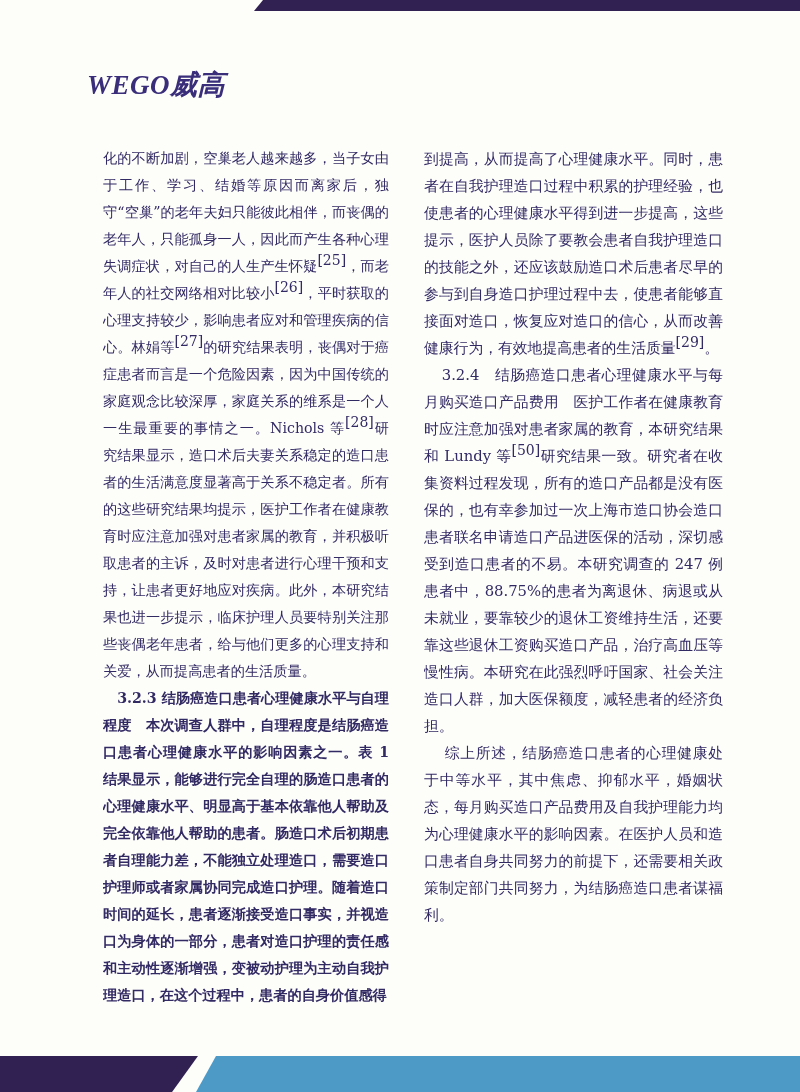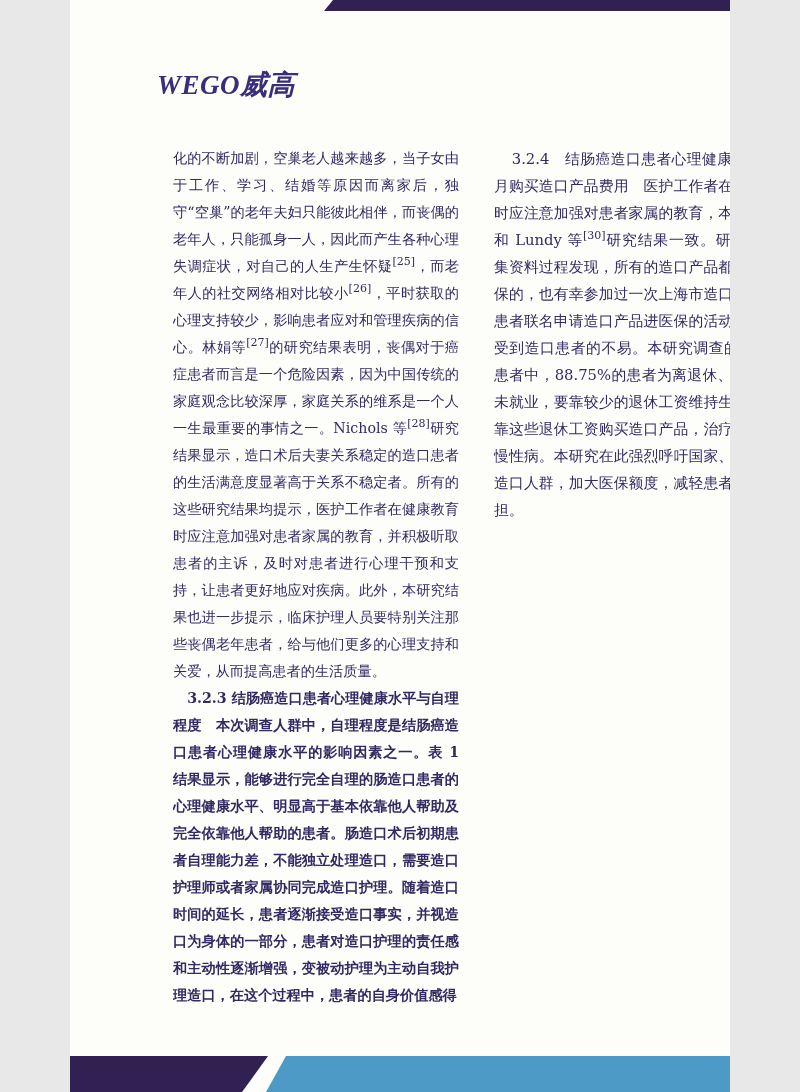--- a/index.html
+++ b/index.html
@@ -1,18 +1,18 @@
 <!DOCTYPE html>
 <html style="--page-bg: #fdfdfa; --logo-color: #3a2d79; --accent-dark: #312153; --accent-blue: #4e9ac7; --text-color: #322a63;"><head>
 <meta charset="utf-8">
 <style>
   html,body { margin:0; padding:0; }
   body { background:#e8e8e8; font-family:"DejaVu Serif","Liberation Serif",serif; }
   .page {
-    position:relative; width:660px; height:1092px; margin:0 auto;
+    position:relative; width:800px; height:1092px; margin:0 auto;
     background:var(--page-bg,#fdfdfa); overflow:hidden;
   }
   
   .header-bar {
     position:absolute; top:0; left:254px; right:0; height:11px;
     background:var(--accent-dark,#2e2657);
     clip-path:polygon(9px 0, 100% 0, 100% 100%, 0 100%);
   }
   
   .logo {
@@ -25,21 +25,21 @@
   
   .column {
     position:absolute; top:145px; height:885px; overflow:hidden;
     color:var(--text-color,#322a63);
     text-align:justify;
   }
   .column-left  { left:103px; width:286px; font-size:14.2px; }
   .column-right { left:424px; width:299px; font-size:14.8px; }
   .para { margin:0; line-height:27px; }
   .para sup {
-    font-size:11px; line-height:0; vertical-align:super;
+    font-size:14px; line-height:0; vertical-align:super;
   }
   
   .footer-dark {
     position:absolute; bottom:0; left:0; width:198px; height:36px;
     background:var(--accent-dark,#312153);
     clip-path:polygon(0 0, 100% 0, 86.9% 100%, 0 100%);
   }
   .footer-blue {
     position:absolute; bottom:0; left:196px; right:0; height:36px;
     background:var(--accent-blue,#4e9ac7);
@@ -54,19 +54,21 @@
   <div class="header-bar"></div>
 
   <div class="logo">WEGO威高</div>
 
   <div class="column column-left">
       <p class="para" style="text-indent: 0em;"><span>化的不断加剧，空巢老人越来越多，当子女由于工作、学习、结婚等原因而离家后，独守“空巢”的老年夫妇只能彼此相伴，而丧偶的老年人，只能孤身一人，因此而产生各种心理失调症状，对自己的人生产生怀疑</span><sup>[25]</sup><span>，而老年人的社交网络相对比较小</span><sup>[26]</sup><span>，平时获取的心理支持较少，影响患者应对和管理疾病的信心。林娟等</span><sup>[27]</sup><span>的研究结果表明，丧偶对于癌症患者而言是一个危险因素，因为中国传统的家庭观念比较深厚，家庭关系的维系是一个人一生最重要的事情之一。Nichols 等</span><sup>[28]</sup><span>研究结果显示，造口术后夫妻关系稳定的造口患者的生活满意度显著高于关系不稳定者。所有的这些研究结果均提示，医护工作者在健康教育时应注意加强对患者家属的教育，并积极听取患者的主诉，及时对患者进行心理干预和支持，让患者更好地应对疾病。此外，本研究结果也进一步提示，临床护理人员要特别关注那些丧偶老年患者，给与他们更多的心理支持和关爱，从而提高患者的生活质量。</span></p>
       <p class="para" style="text-indent: 1em; font-weight: bold;"><span>3.2.3 结肠癌造口患者心理健康水平与自理程度　本次调查人群中，自理程度是结肠癌造口患者心理健康水平的影响因素之一。表 1 结果显示，能够进行完全自理的肠造口患者的心理健康水平、明显高于基本依靠他人帮助及完全依靠他人帮助的患者。肠造口术后初期患者自理能力差，不能独立处理造口，需要造口护理师或者家属协同完成造口护理。随着造口时间的延长，患者逐渐接受造口事实，并视造口为身体的一部分，患者对造口护理的责任感和主动性逐渐增强，变被动护理为主动自我护理造口，在这个过程中，患者的自身价值感得</span></p>
     </div>
 
   <div class="column column-right">
-      <p class="para" style="text-indent: 1.2em;"><span>3.2.4　结肠癌造口患者心理健康水平与每月购买造口产品费用　医护工作者在健康教育时应注意加强对患者家属的教育，本研究结果和 Lundy 等</span><sup>[30]</sup><span>研究结果一致。研究者在收集资料过程发现，所有的造口产品都是没有医保的，也有幸参加过一次上海市造口协会造口患者联名申请造口产品进医保的活动，深切感受到造口患者的不易。本研究调查的 247 例患者中，88.75%的患者为离退休、病退或从未就业，要靠较少的退休工资维持生活，还要靠这些退休工资购买造口产品，治疗高血压等慢性病。本研究在此强烈呼吁国家、社会关注造口人群，加大医保额度，减轻患者的经济负担。</span></p>
+      <p class="para" style="text-indent: 0em;"><span>到提高，从而提高了心理健康水平。同时，患者在自我护理造口过程中积累的护理经验，也使患者的心理健康水平得到进一步提高，这些提示，医护人员除了要教会患者自我护理造口的技能之外，还应该鼓励造口术后患者尽早的参与到自身造口护理过程中去，使患者能够直接面对造口，恢复应对造口的信心，从而改善健康行为，有效地提高患者的生活质量</span><sup>[29]</sup><span>。</span></p>
+      <p class="para" style="text-indent: 1.2em;"><span>3.2.4　结肠癌造口患者心理健康水平与每月购买造口产品费用　医护工作者在健康教育时应注意加强对患者家属的教育，本研究结果和 Lundy 等</span><sup>[50]</sup><span>研究结果一致。研究者在收集资料过程发现，所有的造口产品都是没有医保的，也有幸参加过一次上海市造口协会造口患者联名申请造口产品进医保的活动，深切感受到造口患者的不易。本研究调查的 247 例患者中，88.75%的患者为离退休、病退或从未就业，要靠较少的退休工资维持生活，还要靠这些退休工资购买造口产品，治疗高血压等慢性病。本研究在此强烈呼吁国家、社会关注造口人群，加大医保额度，减轻患者的经济负担。</span></p>
+      <p class="para" style="text-indent: 1.4em;"><span>综上所述，结肠癌造口患者的心理健康处于中等水平，其中焦虑、抑郁水平，婚姻状态，每月购买造口产品费用及自我护理能力均为心理健康水平的影响因素。在医护人员和造口患者自身共同努力的前提下，还需要相关政策制定部门共同努力，为结肠癌造口患者谋福利。</span></p>
     </div>
 
   <div class="footer-dark"></div>
   <div class="footer-blue"></div>
 
 </div>
 
 </body></html>

